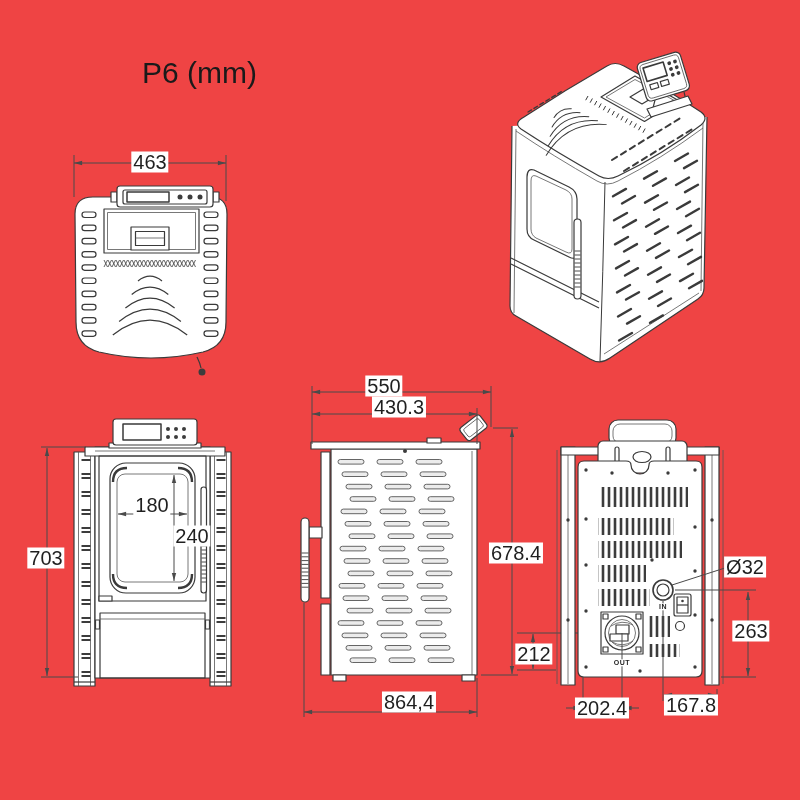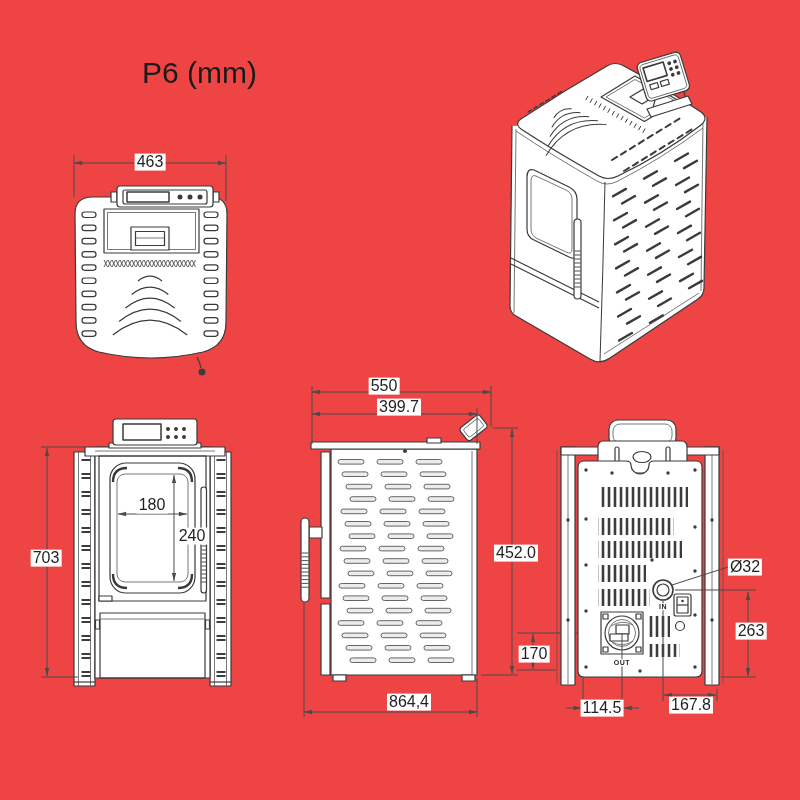--- a/index.html
+++ b/index.html
@@ -5,21 +5,21 @@
   html,body{margin:0;padding:0;background:#fff;}
   .canvas{position:relative;width:800px;height:800px;background:#ef4444;overflow:hidden;
           font-family:"Liberation Sans",sans-serif;}
   #art{position:absolute;left:0;top:0;}
   #art *{stroke:#3a3a3a;stroke-width:1.2;fill:none;stroke-linejoin:round;}
   #art .f{fill:#ffffff;}
   #art .dk{fill:#3c3c3c;stroke:none;}
   #art .d{stroke:#4a4a4a;stroke-width:1;}
   #art .t{stroke:#555;stroke-width:0.8;}
   .lbl{position:absolute;transform:translate(-50%,-50%);background:#fff;padding:0 2px;
-       font-size:16px;line-height:1.05;color:#1f1f1f;white-space:nowrap;}
+       font-size:20px;line-height:1.05;color:#1f1f1f;white-space:nowrap;}
   .lbl.small{font-size:7px;font-weight:bold;letter-spacing:.5px;padding:0;}
   .title{position:absolute;left:142px;top:56px;font-size:30px;color:#1a1a1a;}
 </style>
 </head>
 <body>
 
 <div class="canvas">
 
 <svg id="art" width="800" height="800" viewBox="0 0 800 800">
   <defs>
@@ -493,23 +493,23 @@
     <line class="d" x1="664" y1="695" x2="716" y2="695" marker-start="url(#ar)" marker-end="url(#ar)"></line>
   </g>
 </svg>
 
 <div class="title">P6 (mm)</div>
 <div class="lbl" style="left:150px;top:162px">463</div>
 <div class="lbl" style="left:46px;top:558px">703</div>
 <div class="lbl" style="left:152px;top:505px">180</div>
 <div class="lbl" style="left:192px;top:536px">240</div>
 <div class="lbl" style="left:384px;top:386px">550</div>
-<div class="lbl" style="left:399px;top:407px">399.7</div>
-<div class="lbl" style="left:516px;top:553px">452.0</div>
+<div class="lbl" style="left:399px;top:407px">430.3</div>
+<div class="lbl" style="left:516px;top:553px">678.4</div>
 <div class="lbl" style="left:409px;top:702px">864,4</div>
-<div class="lbl" style="left:534px;top:654px">170</div>
+<div class="lbl" style="left:534px;top:654px">212</div>
 <div class="lbl" style="left:745px;top:567px">Ø32</div>
 <div class="lbl" style="left:751px;top:631px">263</div>
-<div class="lbl" style="left:602px;top:708px">114.5</div>
+<div class="lbl" style="left:602px;top:708px">202.4</div>
 <div class="lbl" style="left:691px;top:705px">167.8</div>
 <div class="lbl small" style="left:663px;top:607px">IN</div>
 <div class="lbl small" style="left:622px;top:663px">OUT</div>
 </div>
 
 </body></html>

